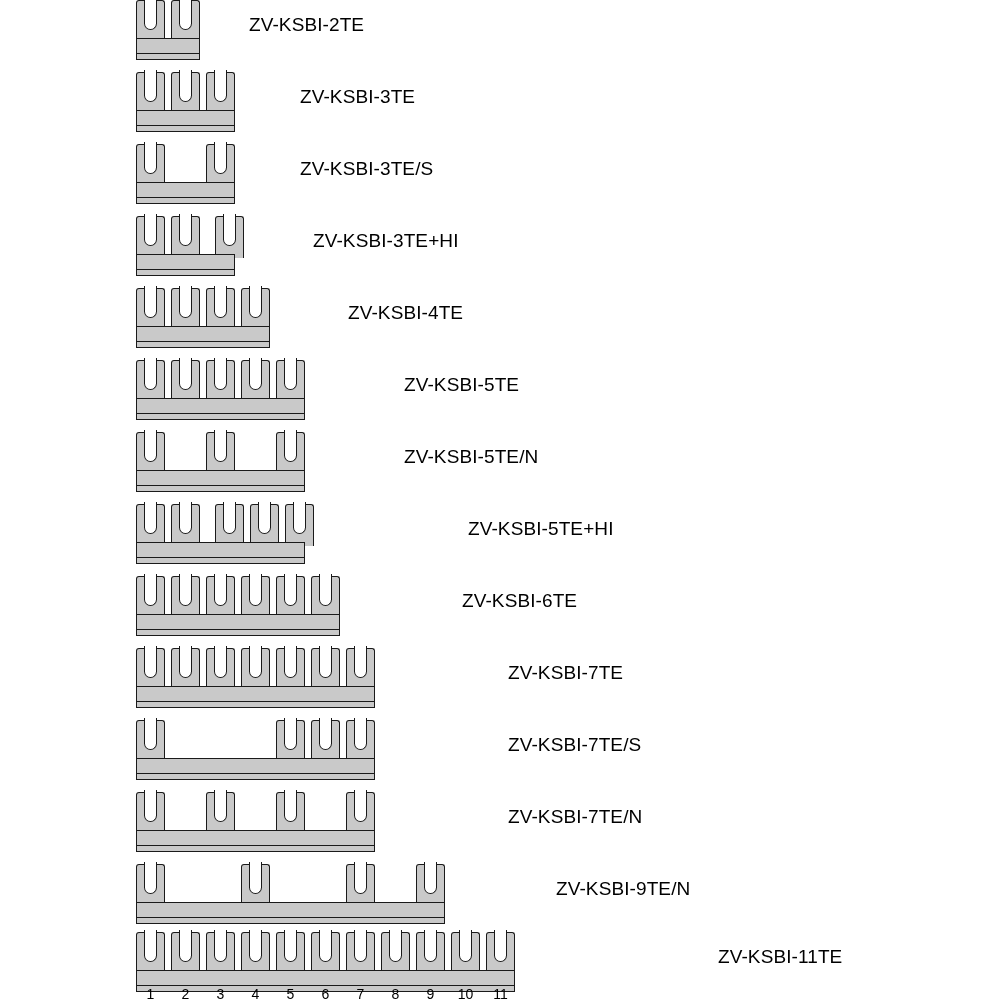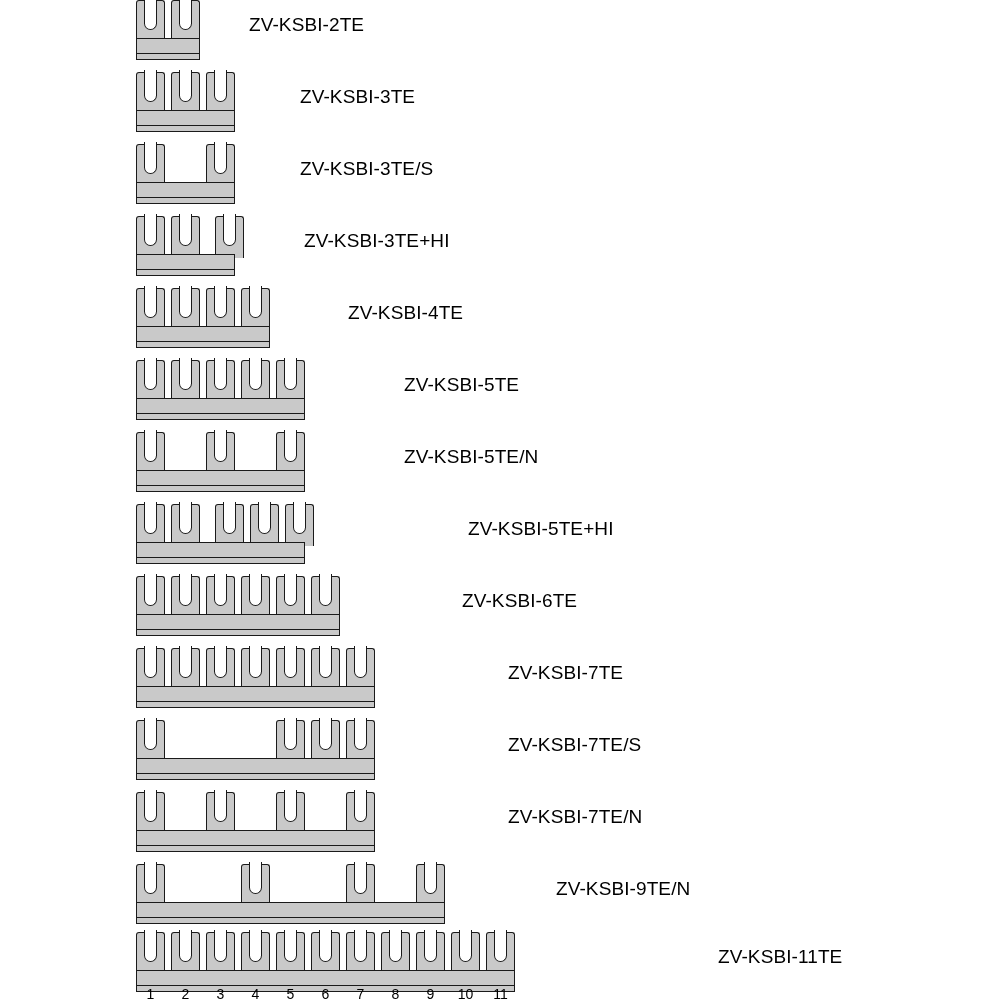--- a/index.html
+++ b/index.html
@@ -120,21 +120,21 @@
       <div class="comb">
         <div class="prong" style="left: 136px; top: 0px; width: 29px; height: 42px;"></div>
         <div class="notch" style="left: 144px; top: -2px; width: 13px; height: 32px;"></div>
         <div class="prong" style="left: 171px; top: 0px; width: 29px; height: 42px;"></div>
         <div class="notch" style="left: 179px; top: -2px; width: 13px; height: 32px;"></div>
         <div class="prong" style="left: 215px; top: 0px; width: 29px; height: 42px;"></div>
         <div class="notch" style="left: 223px; top: -2px; width: 13px; height: 32px;"></div>
         <div class="bar" style="left: 136px; top: 38px; width: 99px; height: 16px;"></div>
         <div class="rail" style="left: 136px; top: 53px; width: 99px; height: 7px;"></div>
       </div>
-      <div class="label" style="left: 304px; top: 14px;">ZV-KSBI-3TE+HI</div>
+      <div class="label" style="left: 313px; top: 14px;">ZV-KSBI-3TE+HI</div>
     </div>
     <div class="row" style="top: 288px;">
       <div class="comb">
         <div class="prong" style="left: 136px; top: 0px; width: 29px; height: 42px;"></div>
         <div class="notch" style="left: 144px; top: -2px; width: 13px; height: 32px;"></div>
         <div class="prong" style="left: 171px; top: 0px; width: 29px; height: 42px;"></div>
         <div class="notch" style="left: 179px; top: -2px; width: 13px; height: 32px;"></div>
         <div class="prong" style="left: 206px; top: 0px; width: 29px; height: 42px;"></div>
         <div class="notch" style="left: 214px; top: -2px; width: 13px; height: 32px;"></div>
         <div class="prong" style="left: 241px; top: 0px; width: 29px; height: 42px;"></div>

